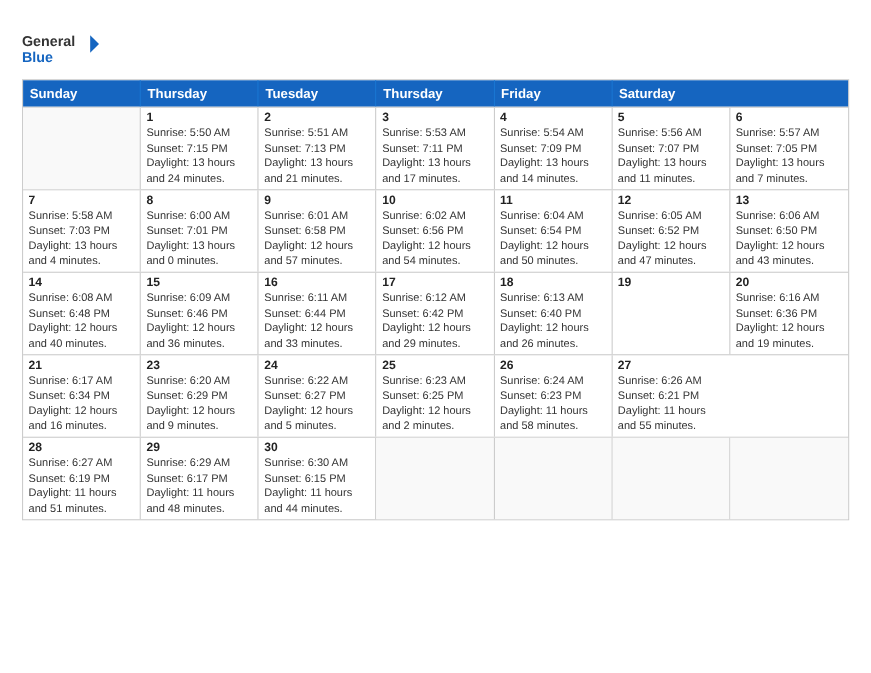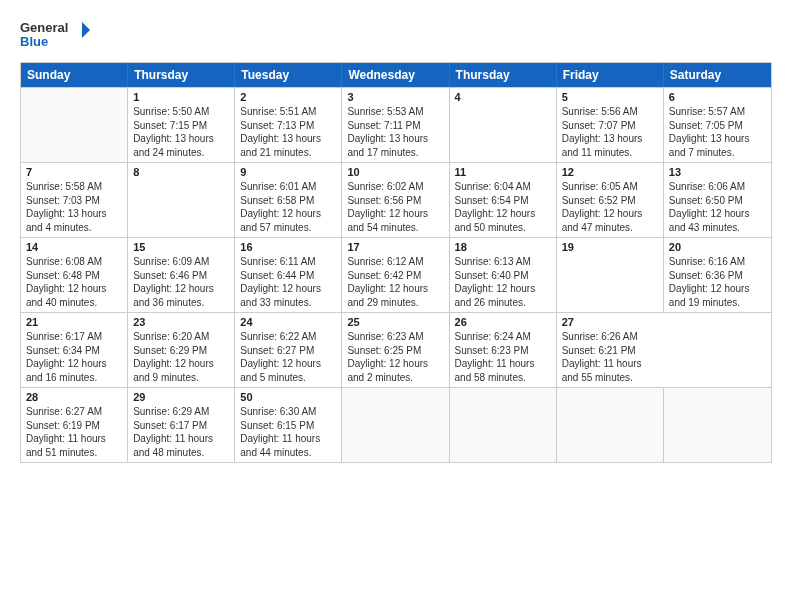--- a/index.html
+++ b/index.html
@@ -6,21 +6,21 @@
     body {
       width: 792px;
       height: 612px;
       background: #fff;
       font-family: Arial, sans-serif;
       overflow: hidden;
     }
     .page {
       width: 792px;
       height: 457px;
-      padding: 18px 20px 12px 20px;
+      padding: 28px 20px 12px 20px;
       display: flex;
       flex-direction: column;
     }
     .header {
       display: flex;
       justify-content: space-between;
       align-items: flex-start;
       margin-bottom: 8px;
     }
     .logo {
@@ -112,21 +112,20 @@
       <div class="month-title"></div>
       <div class="subtitle"></div>
     </div>
   </div>
 
   <div class="calendar">
     <div class="cal-header">
     <div class="cal-header-cell">Sunday</div>
         <div class="cal-header-cell">Thursday</div>
         <div class="cal-header-cell">Tuesday</div>
-        <div class="cal-header-cell">Wednesday</div>
         <div class="cal-header-cell">Thursday</div>
         <div class="cal-header-cell">Friday</div>
         <div class="cal-header-cell">Saturday</div>
       </div>
     <div class="cal-body">
     <div class="cal-row">
           <div class="cal-cell empty"></div>
           <div class="cal-cell">
           <div class="day-number">1</div>
           <div class="cell-info">Sunrise: 5:50 AM<br>Sunset: 7:15 PM<br>Daylight: 13 hours and 24 minutes.</div>
@@ -134,37 +133,39 @@
           <div class="cal-cell">
           <div class="day-number">2</div>
           <div class="cell-info">Sunrise: 5:51 AM<br>Sunset: 7:13 PM<br>Daylight: 13 hours and 21 minutes.</div>
         </div>
           <div class="cal-cell">
           <div class="day-number">3</div>
           <div class="cell-info">Sunrise: 5:53 AM<br>Sunset: 7:11 PM<br>Daylight: 13 hours and 17 minutes.</div>
         </div>
           <div class="cal-cell">
           <div class="day-number">4</div>
+          <div class="cell-info">Sunrise: 5:54 AM<br>Sunset: 7:09 PM<br>Daylight: 13 hours and 14 minutes.</div>
         </div>
           <div class="cal-cell">
           <div class="day-number">5</div>
           <div class="cell-info">Sunrise: 5:56 AM<br>Sunset: 7:07 PM<br>Daylight: 13 hours and 11 minutes.</div>
         </div>
           <div class="cal-cell">
           <div class="day-number">6</div>
           <div class="cell-info">Sunrise: 5:57 AM<br>Sunset: 7:05 PM<br>Daylight: 13 hours and 7 minutes.</div>
         </div>
         </div>
         <div class="cal-row">
           <div class="cal-cell">
           <div class="day-number">7</div>
           <div class="cell-info">Sunrise: 5:58 AM<br>Sunset: 7:03 PM<br>Daylight: 13 hours and 4 minutes.</div>
         </div>
           <div class="cal-cell">
           <div class="day-number">8</div>
+          <div class="cell-info">Sunrise: 6:00 AM<br>Sunset: 7:01 PM<br>Daylight: 13 hours and 0 minutes.</div>
         </div>
           <div class="cal-cell">
           <div class="day-number">9</div>
           <div class="cell-info">Sunrise: 6:01 AM<br>Sunset: 6:58 PM<br>Daylight: 12 hours and 57 minutes.</div>
         </div>
           <div class="cal-cell">
           <div class="day-number">10</div>
           <div class="cell-info">Sunrise: 6:02 AM<br>Sunset: 6:56 PM<br>Daylight: 12 hours and 54 minutes.</div>
         </div>
           <div class="cal-cell">
@@ -238,21 +239,21 @@
         <div class="cal-row">
           <div class="cal-cell">
           <div class="day-number">28</div>
           <div class="cell-info">Sunrise: 6:27 AM<br>Sunset: 6:19 PM<br>Daylight: 11 hours and 51 minutes.</div>
         </div>
           <div class="cal-cell">
           <div class="day-number">29</div>
           <div class="cell-info">Sunrise: 6:29 AM<br>Sunset: 6:17 PM<br>Daylight: 11 hours and 48 minutes.</div>
         </div>
           <div class="cal-cell">
-          <div class="day-number">50</div>
+          <div class="day-number">30</div>
           <div class="cell-info">Sunrise: 6:30 AM<br>Sunset: 6:15 PM<br>Daylight: 11 hours and 44 minutes.</div>
         </div>
           <div class="cal-cell empty"></div>
           <div class="cal-cell empty"></div>
           <div class="cal-cell empty"></div>
           <div class="cal-cell empty"></div>
         </div>
       </div>
   </div>
 </div>

